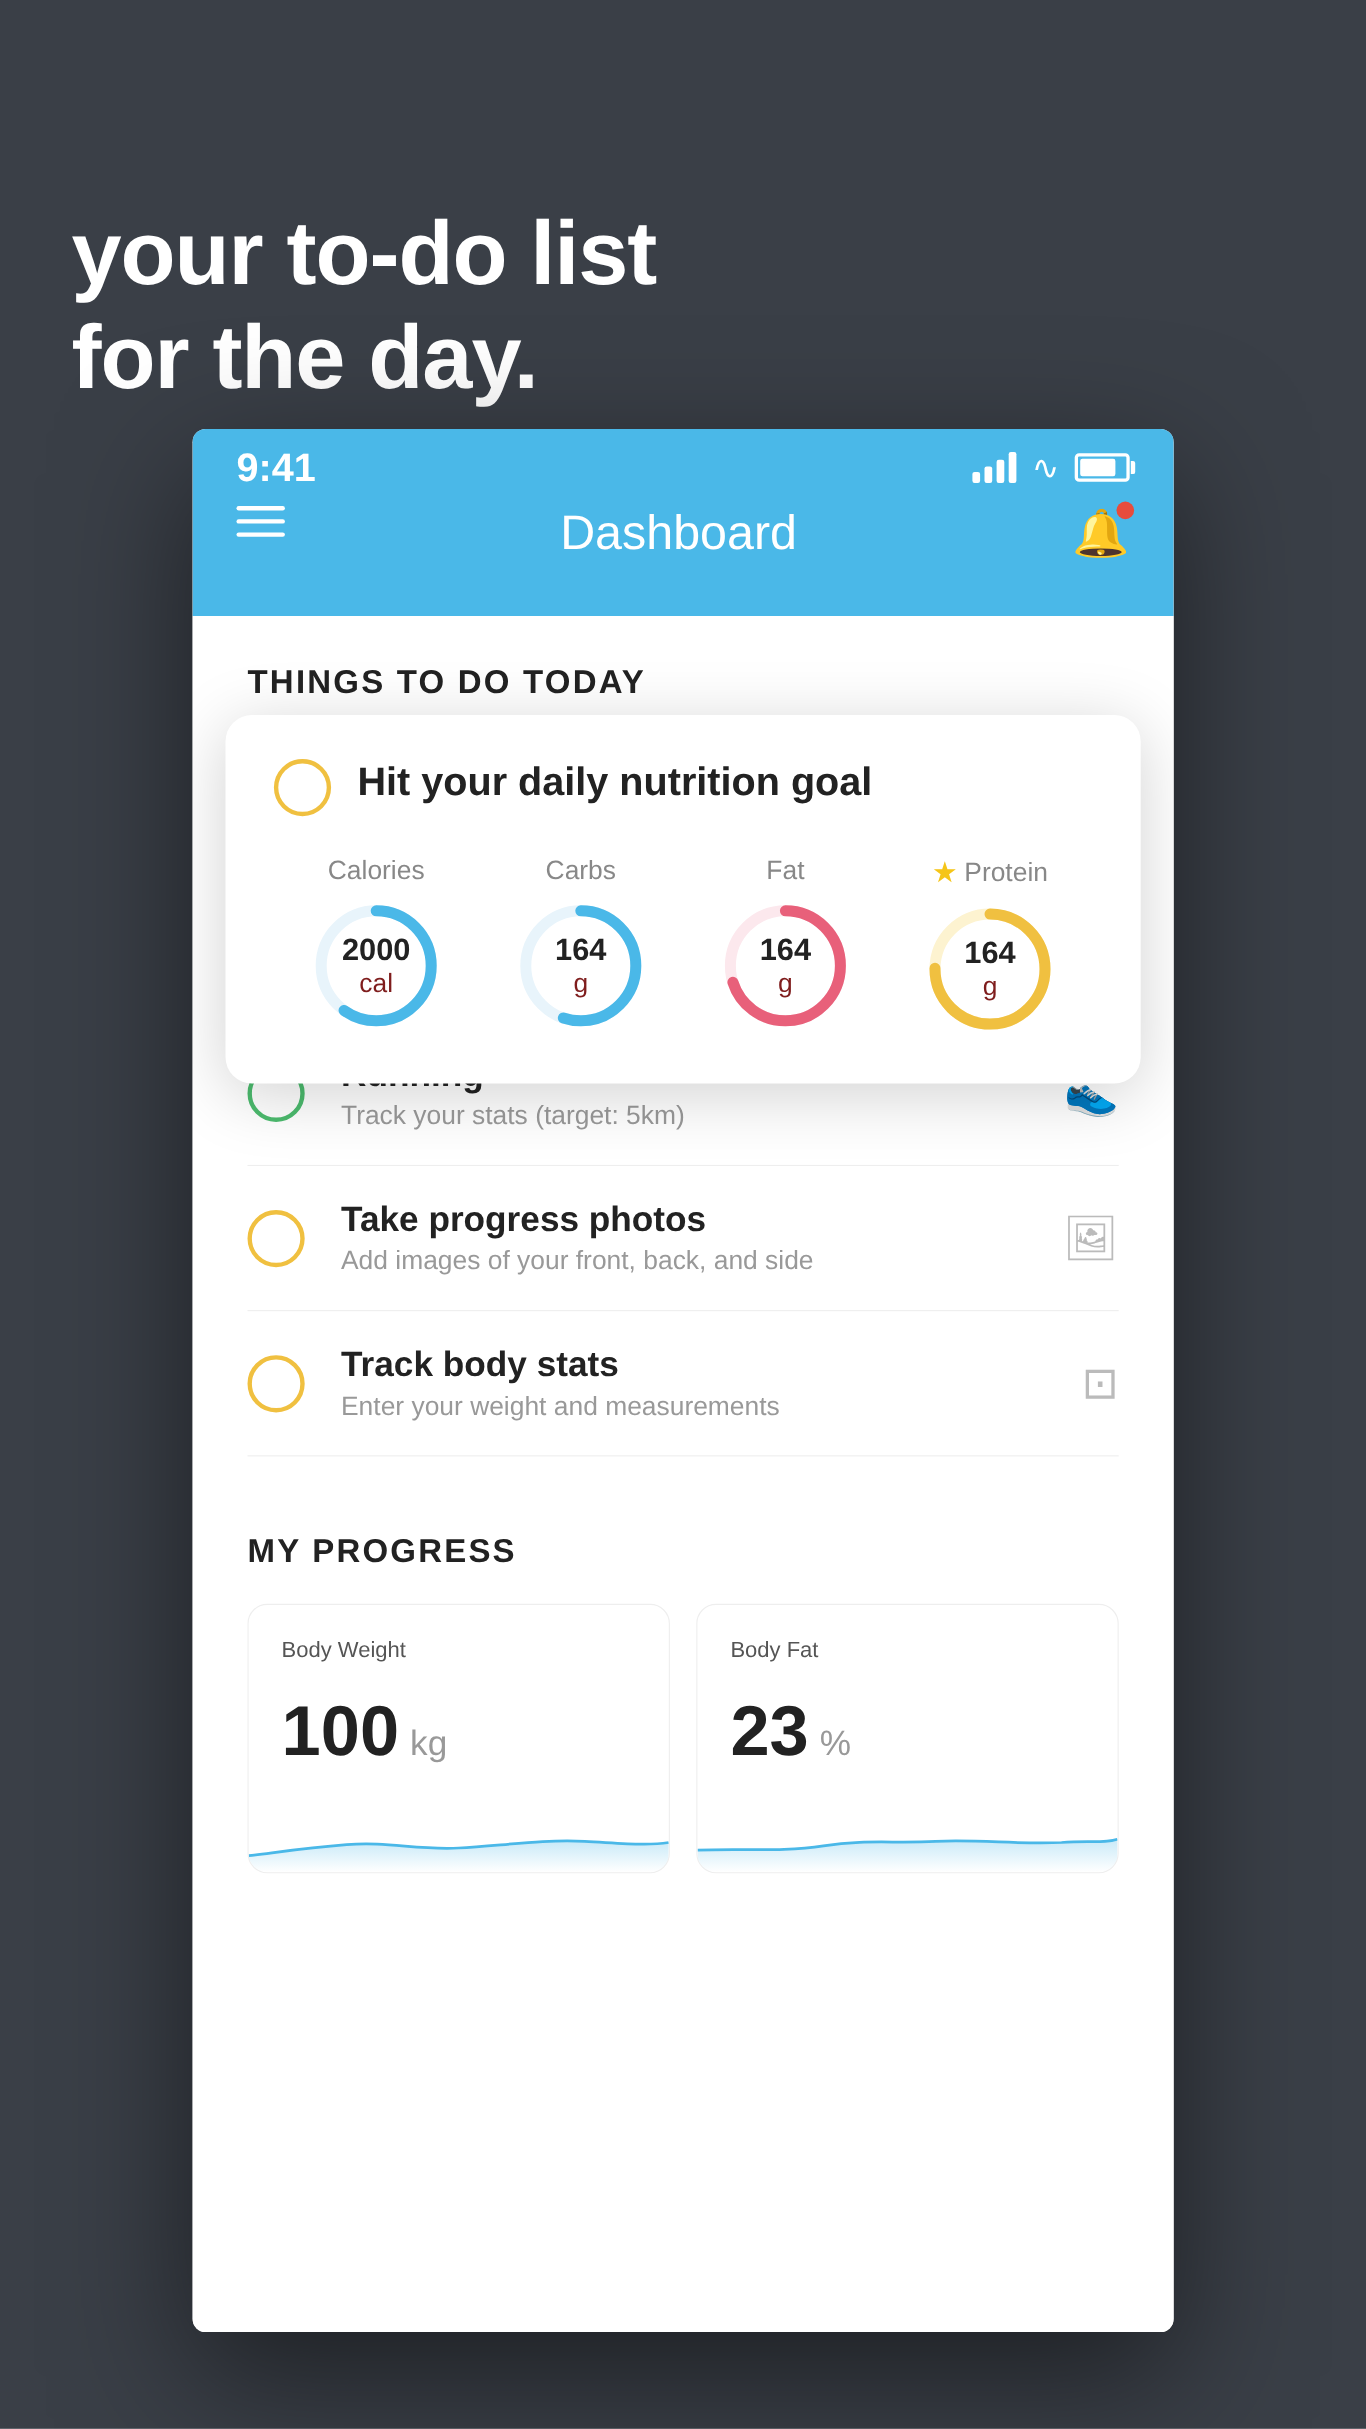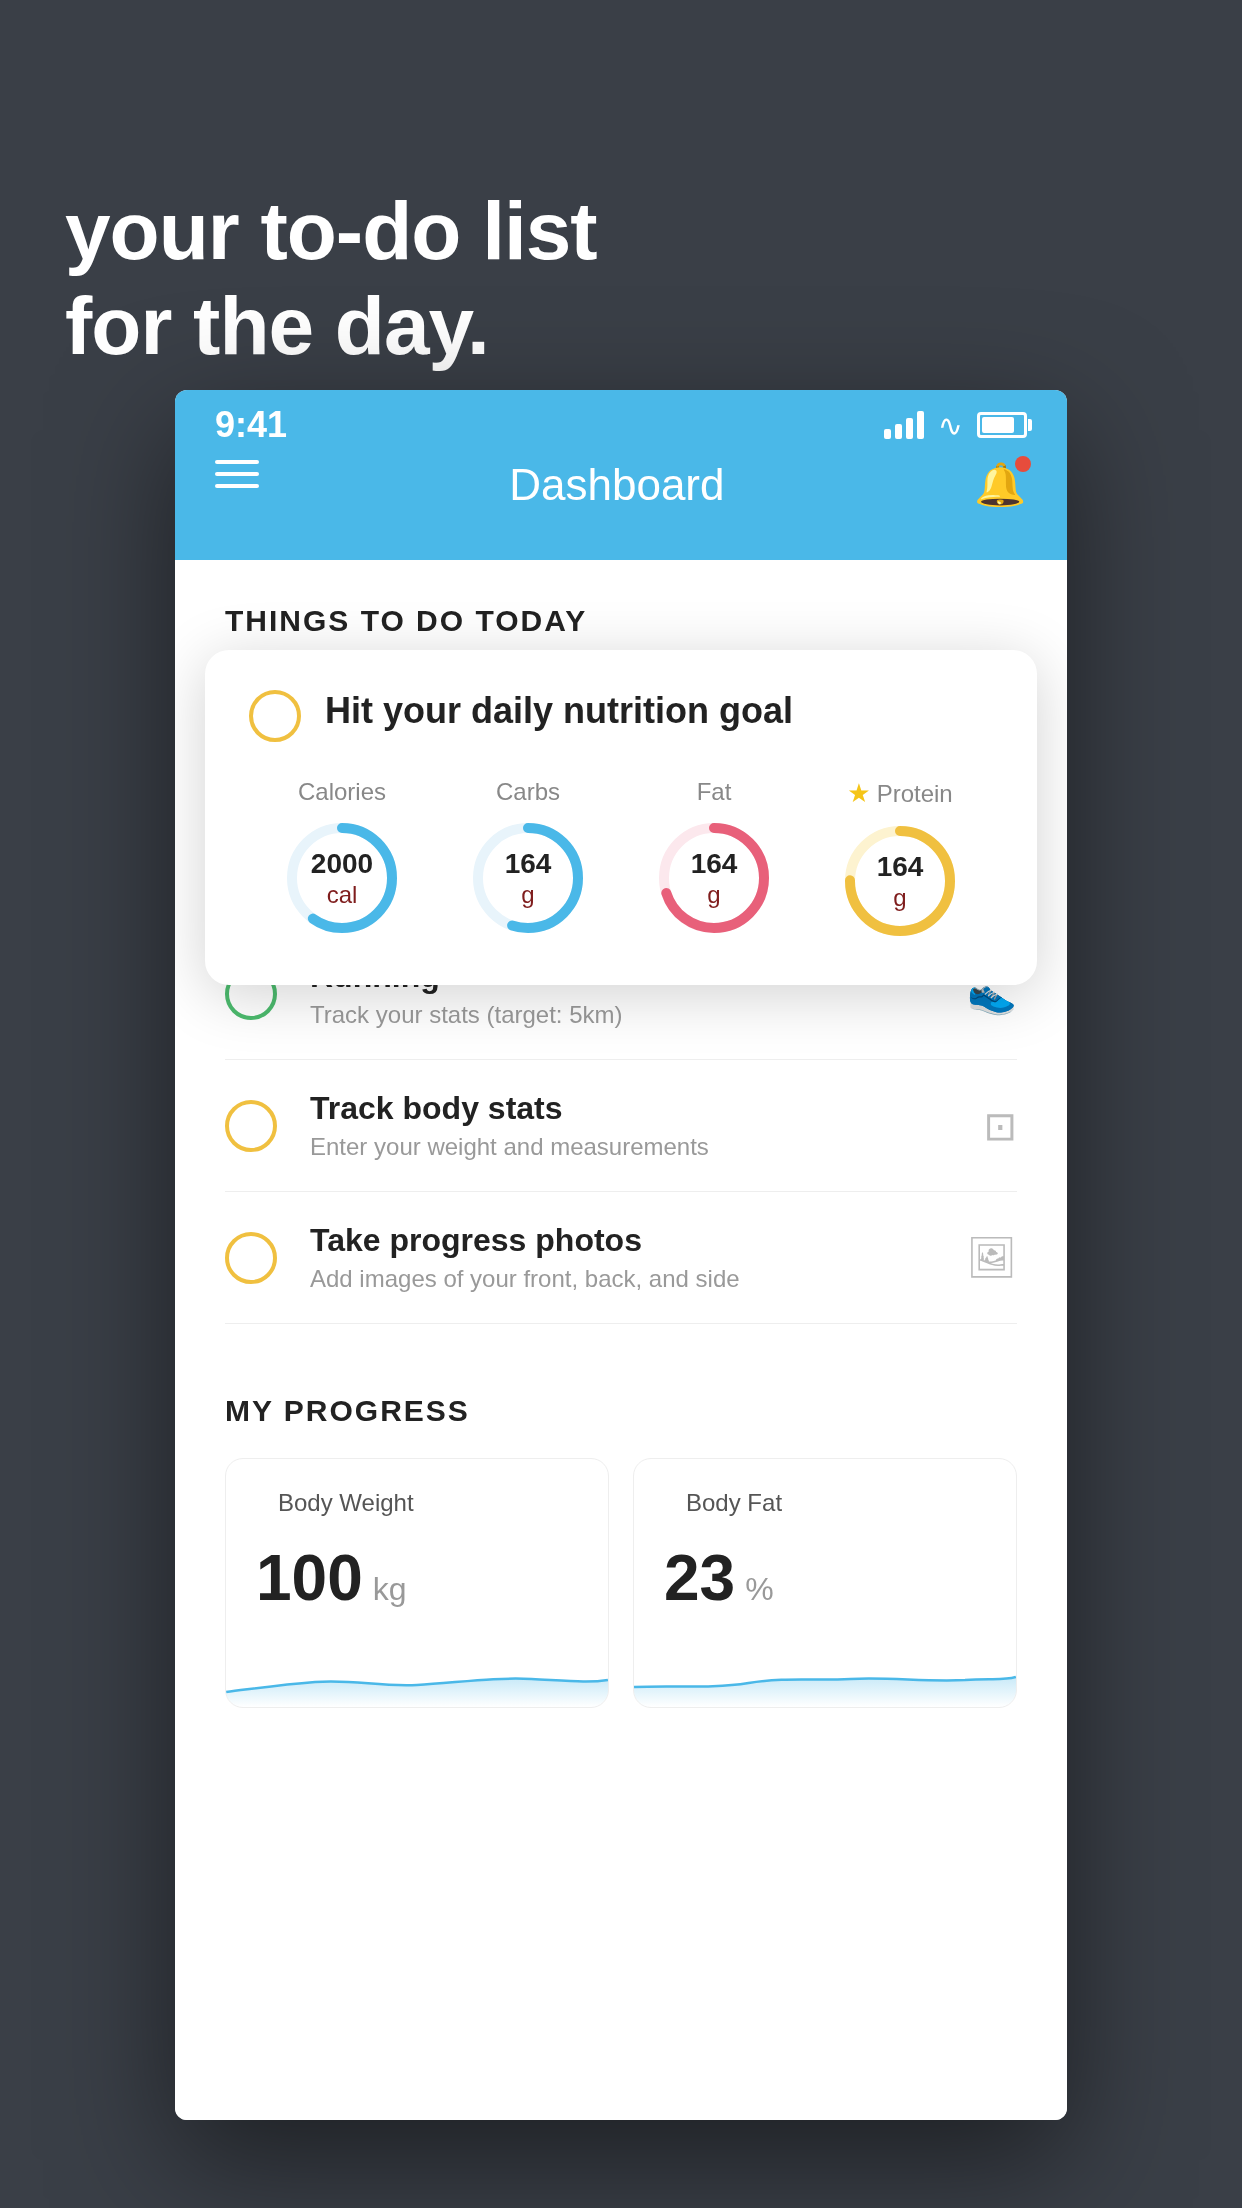--- a/index.html
+++ b/index.html
@@ -305,24 +305,23 @@
     }
     .progress-card {
       flex: 1;
       background: white;
       border: 1px solid #eee;
       border-radius: 18px;
       padding: 30px 30px 0;
       overflow: hidden;
     }
     .progress-card-title {
-      font-size: 24px;
+      font-size: 20px;
       color: #555;
       margin-bottom: 24px;
-      margin-left: 22px;
     }
     .progress-value-row {
       display: flex;
       align-items: baseline;
       gap: 10px;
       margin-bottom: 32px;
     }
     .progress-value {
       font-size: 64px;
       font-weight: 700;
@@ -463,33 +462,33 @@
         <div class="todo-info">
           <div class="todo-title">Running</div>
           <div class="todo-subtitle">Track your stats (target: 5km)</div>
         </div>
         <span class="todo-icon">👟</span>
       </div>
 
       <div class="todo-item">
         <div class="circle-checkbox yellow"></div>
         <div class="todo-info">
-          <div class="todo-title">Track body stats</div>
-          <div class="todo-subtitle">Enter your weight and measurements</div>
-        </div>
-        <span class="todo-icon">⊡</span>
+          <div class="todo-title">Take progress photos</div>
+          <div class="todo-subtitle">Add images of your front, back, and side</div>
+        </div>
+        <span class="todo-icon">🖼</span>
       </div>
 
       <div class="todo-item">
         <div class="circle-checkbox yellow"></div>
         <div class="todo-info">
-          <div class="todo-title">Take progress photos</div>
-          <div class="todo-subtitle">Add images of your front, back, and side</div>
-        </div>
-        <span class="todo-icon">🖼</span>
+          <div class="todo-title">Track body stats</div>
+          <div class="todo-subtitle">Enter your weight and measurements</div>
+        </div>
+        <span class="todo-icon">⊡</span>
       </div>
 
     </div>
 
     <div class="progress-section">
       <div class="progress-title">MY PROGRESS</div>
 
       <div class="progress-cards">
 
         <div class="progress-card">

